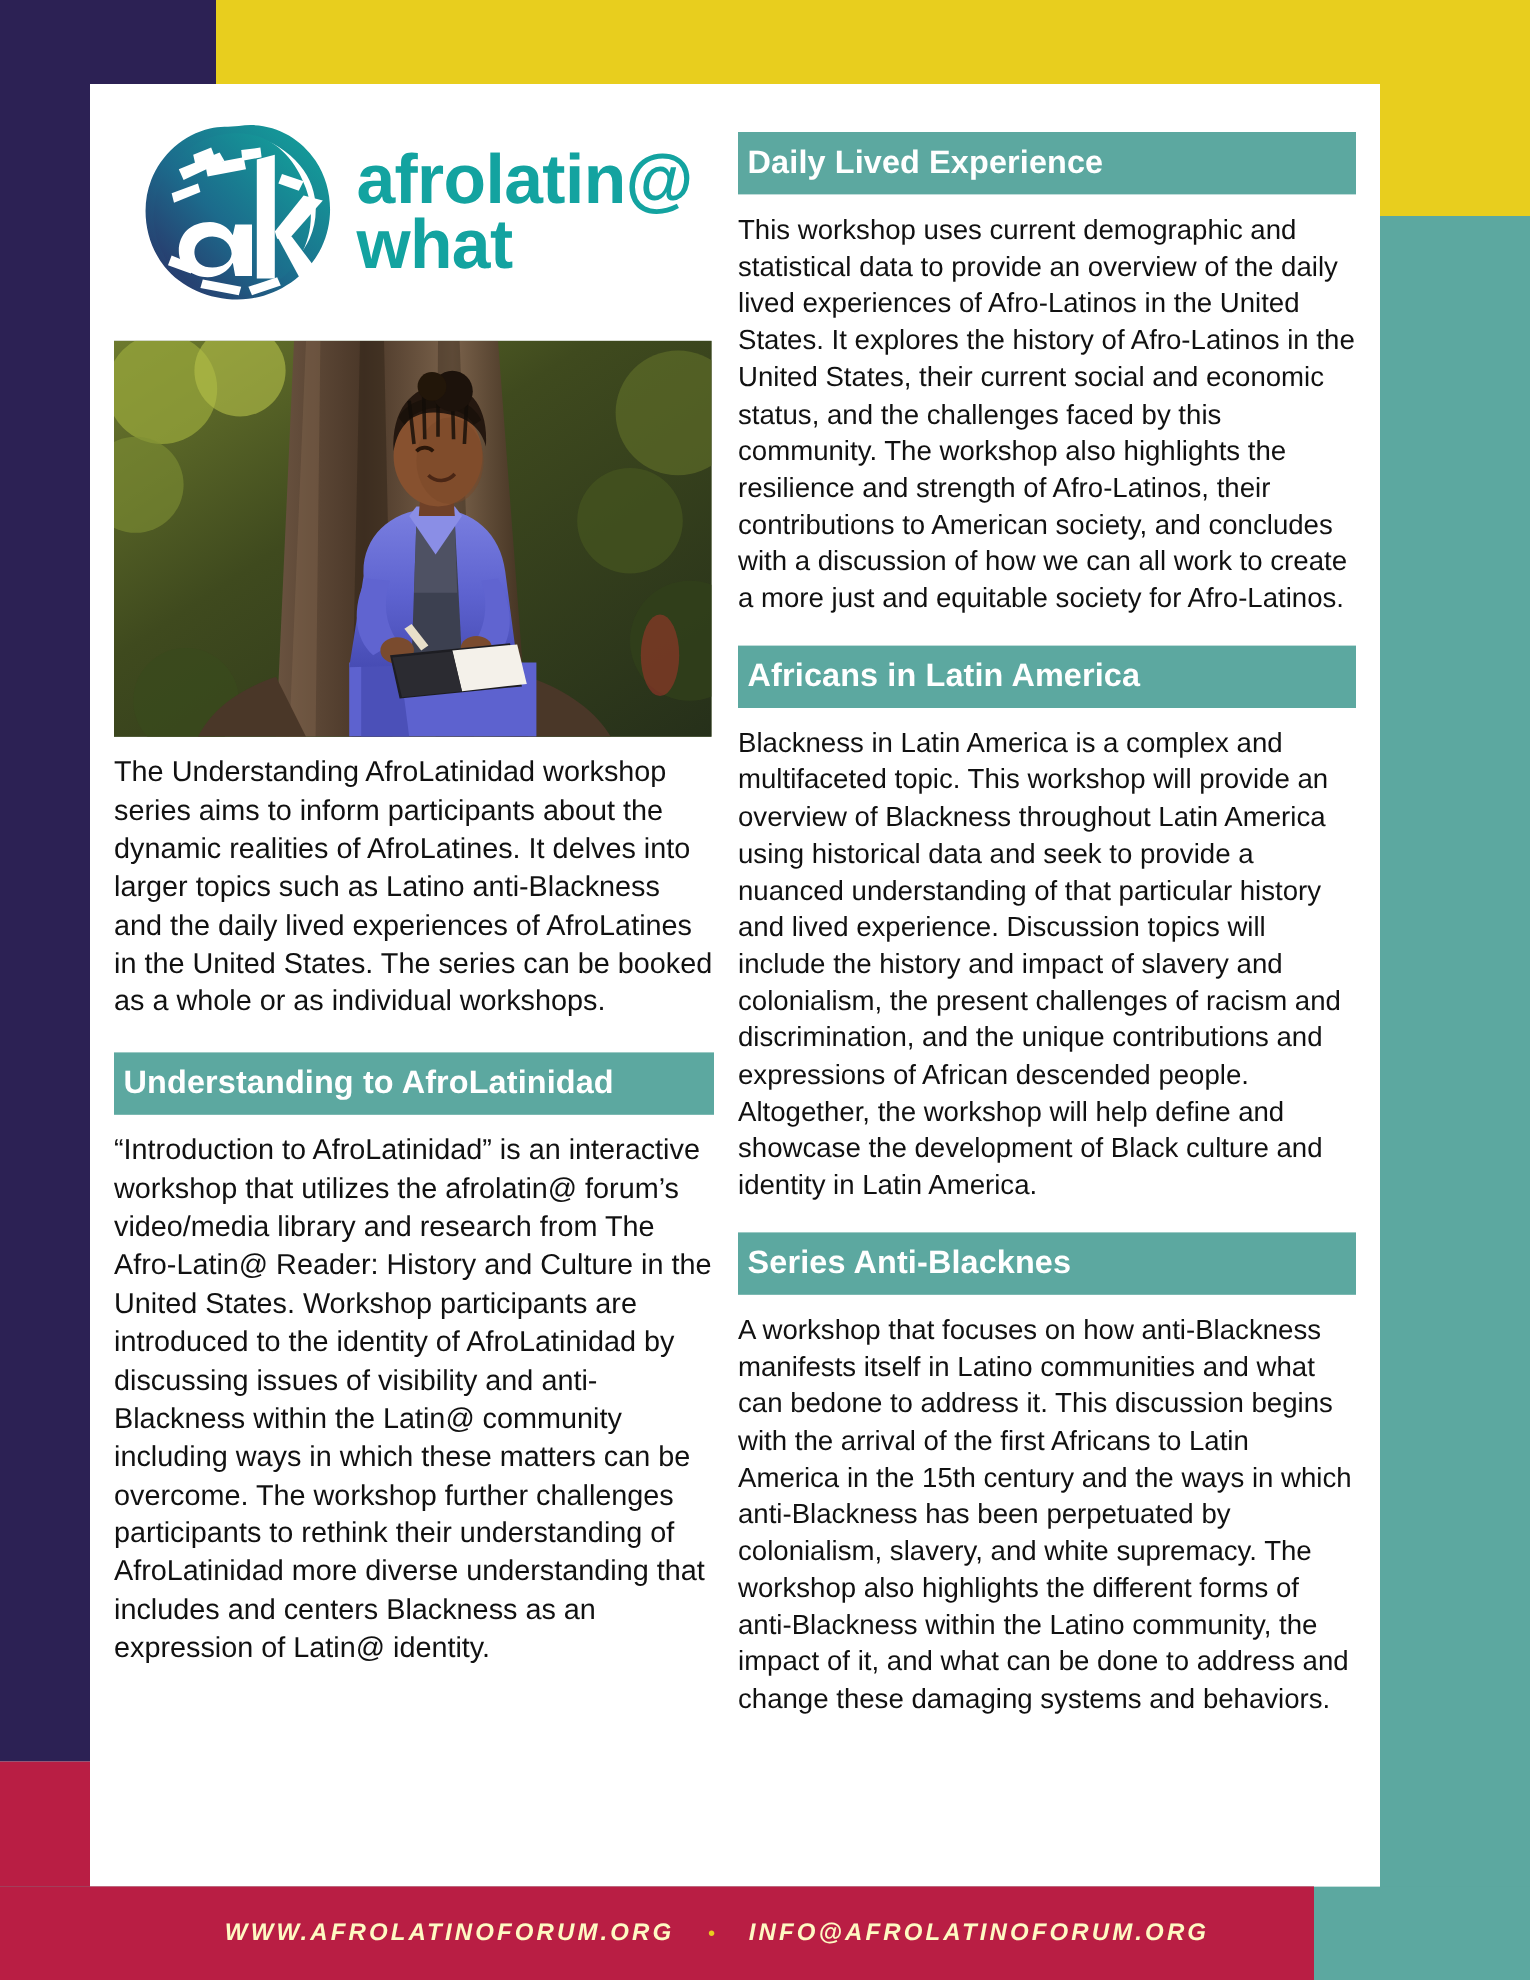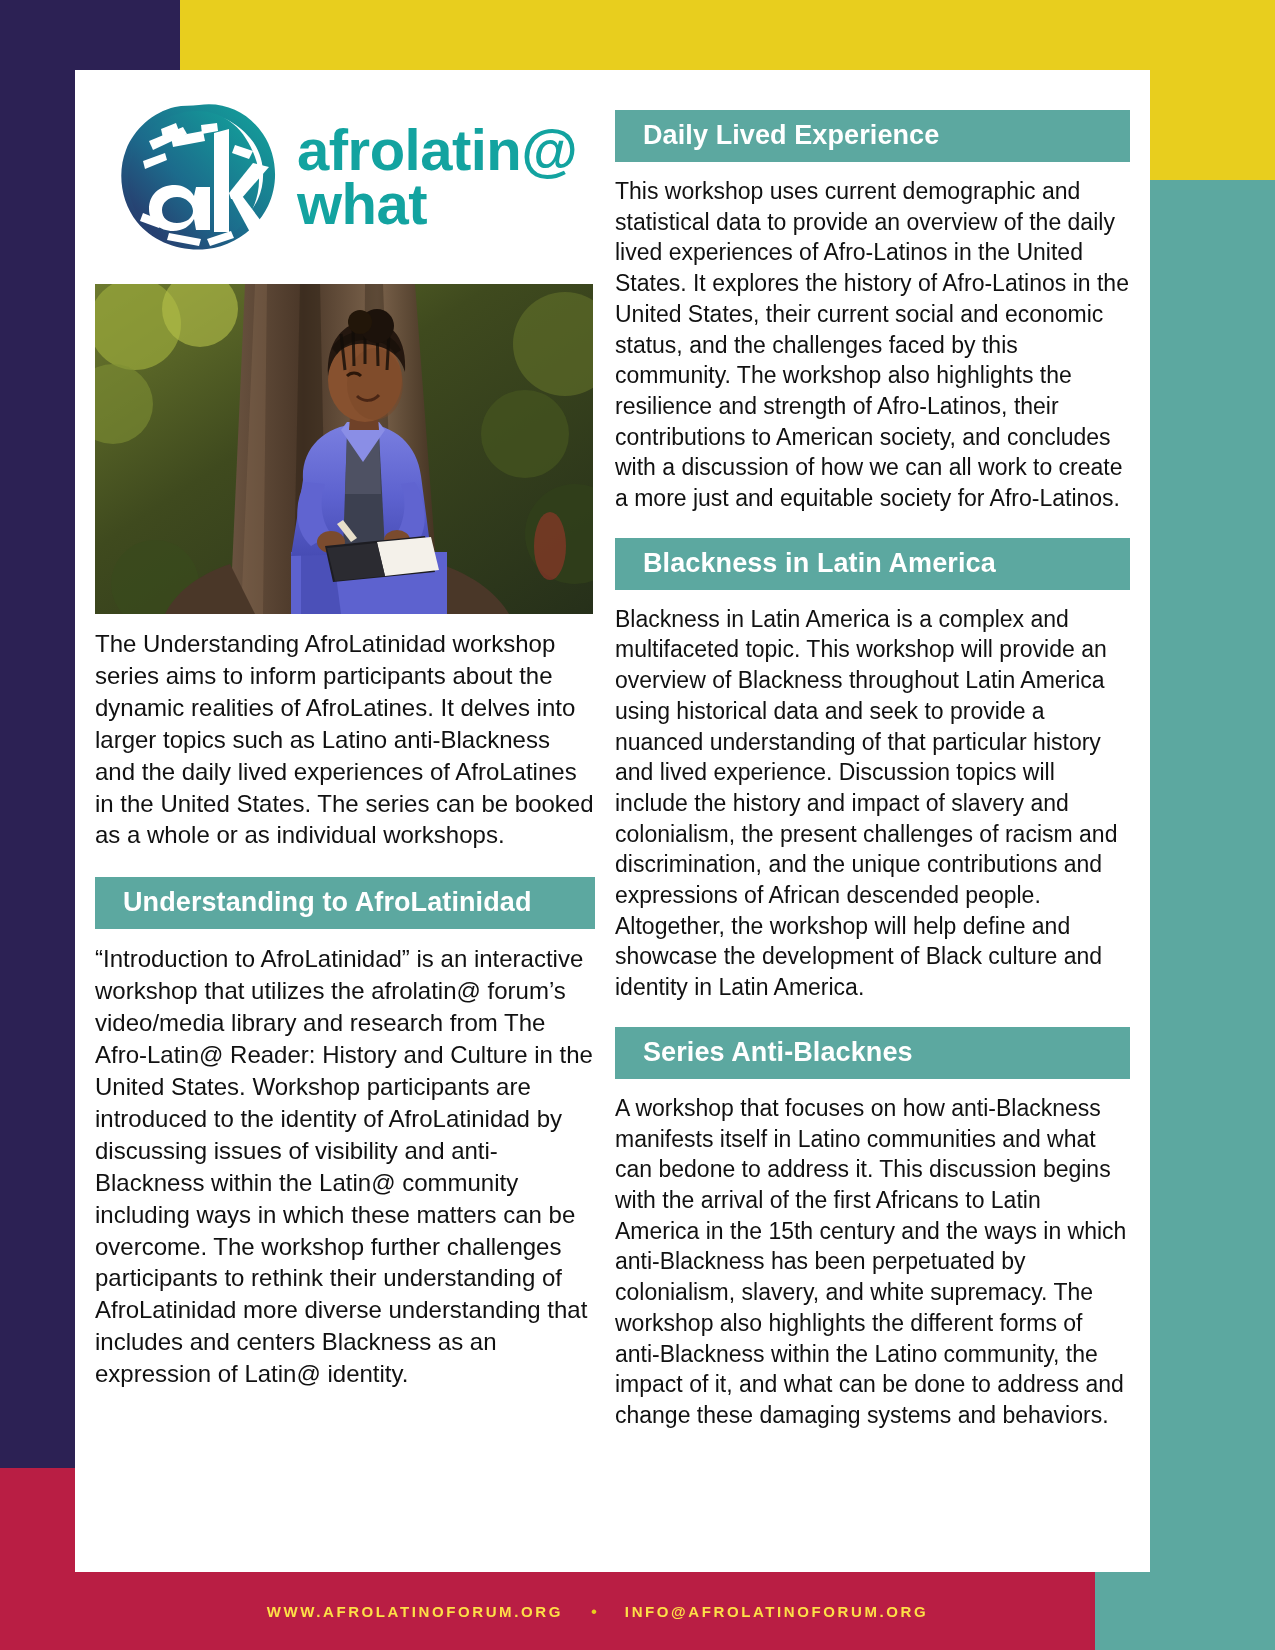--- a/index.html
+++ b/index.html
@@ -77,24 +77,25 @@
     align-items: center;
     justify-content: center;
   }
   .footer-bar-inner {
     display: flex;
     align-items: center;
     gap: 28px;
     padding-left: 100px;
   }
   .footer-link {
-    color: #fde047;
-    font-size: 15px;
+    color: #fef9c3;
+    font-size: 20px;
     font-weight: bold;
     letter-spacing: 2.6px;
+    font-style: italic;
   }
   .footer-dot {
     color: #E8CE1E;
     font-size: 17px;
     line-height: 1;
   }
 
   
   .content {
     position: absolute;
@@ -149,21 +150,21 @@
   }
   .photo svg { display: block; }
 
   
   .sec-head {
     background: #5CA8A0;
     color: #ffffff;
     font-size: 27px;
     font-weight: bold;
     line-height: 1;
-    padding: 12px 0 13px 28px;
+    padding: 12px 0 13px 8px;
     letter-spacing: 0.1px;
   }
   .sec-head.left-bar {
     margin-top: 26px;
   }
   .sec-head.right-bar {
     margin-top: 0;
   }
 
   
@@ -353,21 +354,21 @@
       <div class="sec-head left-bar">Understanding to AfroLatinidad</div>
       <p class="body-text">“Introduction to AfroLatinidad” is an interactive workshop that utilizes the afrolatin@ forum’s video/media library and research from The Afro-Latin@ Reader: History and Culture in the United States. Workshop participants are introduced to the identity of AfroLatinidad by discussing issues of visibility and anti-Blackness within the Latin@ community including ways in which these matters can be overcome. The workshop further challenges participants to rethink their understanding of AfroLatinidad more diverse understanding that includes and centers Blackness as an expression of Latin@ identity.</p>
     </div>
 
     <div class="col-right">
       <div class="sec-head right-bar">Daily Lived Experience</div>
       <p class="body-text">This workshop uses current demographic and statistical data to provide an overview of the daily lived experiences of Afro-Latinos in the United States. It explores the history of Afro-Latinos in the United States, their current social and economic status, and the challenges faced by this community. The workshop also highlights the resilience and strength of Afro-Latinos, their contributions to American society, and concludes with a discussion of how we can all work to create a more just and equitable society for Afro-Latinos.</p>
 
       <div class="gap-md"></div>
 
-      <div class="sec-head right-bar">Blackness in Latin America</div>
+      <div class="sec-head right-bar">Africans in Latin America</div>
       <p class="body-text">Blackness in Latin America is a complex and multifaceted topic. This workshop will provide an overview of Blackness throughout Latin America using historical data and seek to provide a nuanced understanding of that particular history and lived experience. Discussion topics will include the history and impact of slavery and colonialism, the present challenges of racism and discrimination, and the unique contributions and expressions of African descended people. Altogether, the workshop will help define and showcase the development of Black culture and identity in Latin America.</p>
 
       <div class="gap-md"></div>
 
       <div class="sec-head right-bar">Series Anti-Blacknes</div>
       <p class="body-text">A workshop that focuses on how anti-Blackness manifests itself in Latino communities and what can bedone to address it. This discussion begins with the arrival of the first Africans to Latin America in the 15th century and the ways in which anti-Blackness has been perpetuated by colonialism, slavery, and white supremacy. The workshop also highlights the different forms of anti-Blackness within the Latino community, the impact of it, and what can be done to address and change these damaging systems and behaviors.</p>
     </div>
 
 
   </div>

